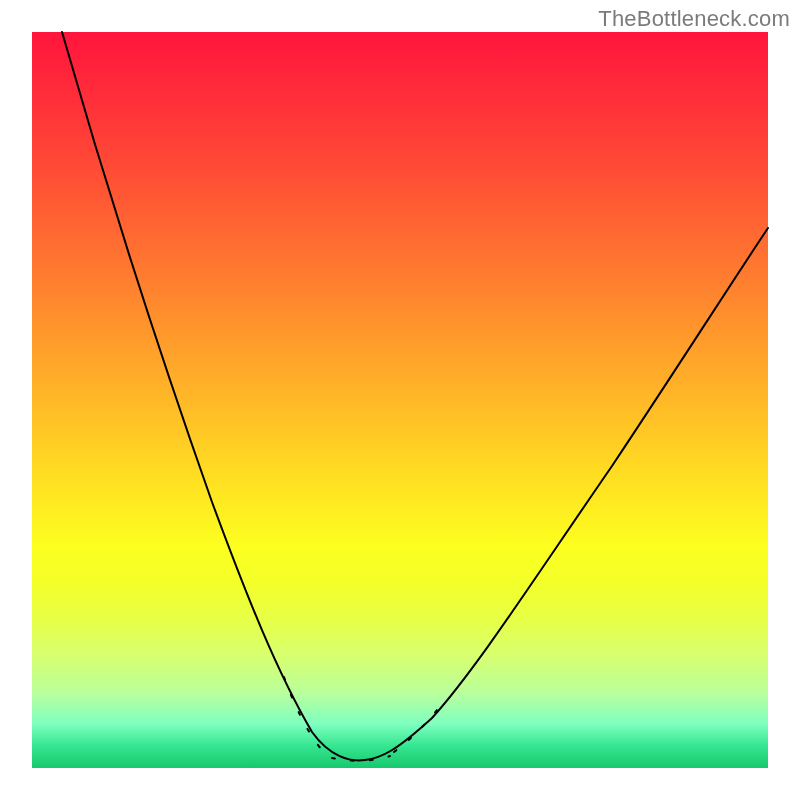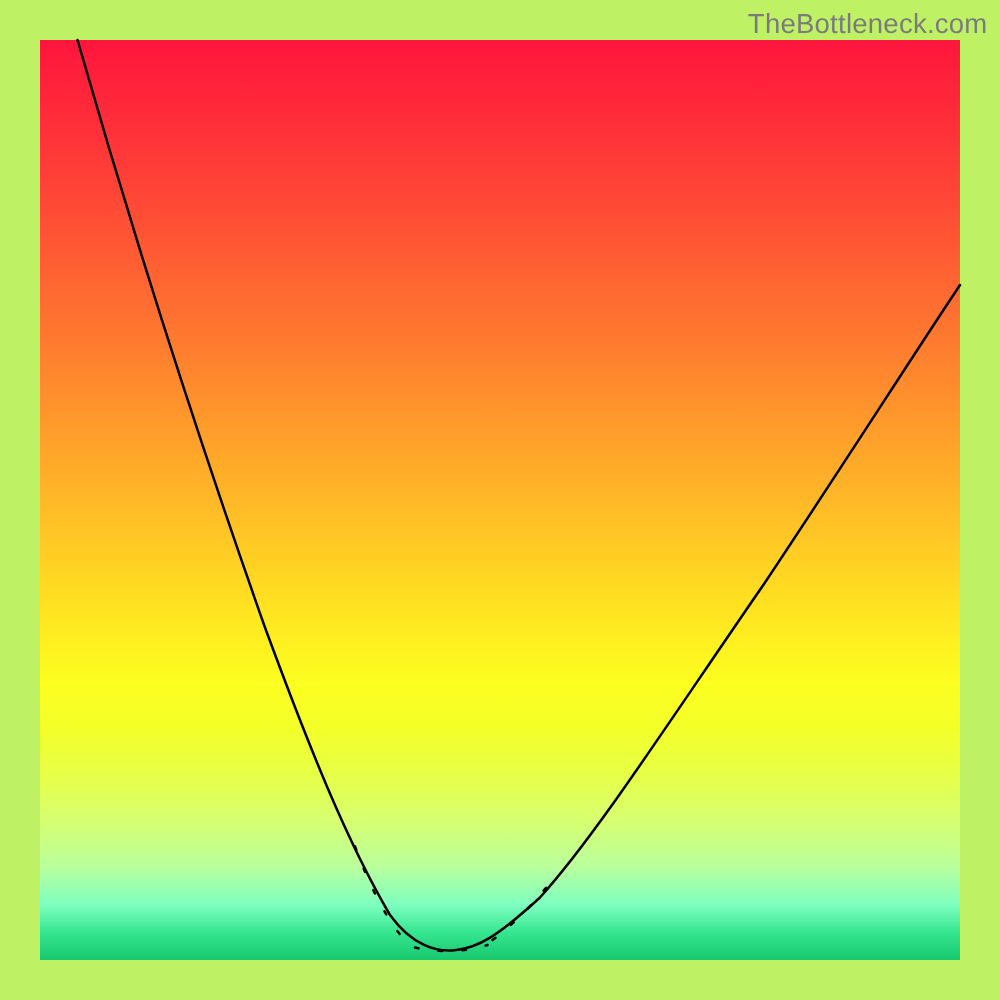--- a/index.html
+++ b/index.html
@@ -1,16 +1,16 @@
 <!DOCTYPE html>
 <html><head>
 <meta charset="utf-8">
 <style>
   html,body{margin:0;padding:0;width:800px;height:800px;background:#000;overflow:hidden;font-family:Arial,Helvetica,sans-serif}
-  .frame{position:absolute;left:0;top:0;width:800px;height:800px;background:#bef264}
+  .frame{position:absolute;left:0;top:0;width:800px;height:800px;background:#ffffff}
   .plot{position:absolute;left:32px;top:32px;width:736px;height:736px;
     background:linear-gradient(to bottom,
       #ff153c 0%,
       #ff2b3a 8%,
       #ff5035 20%,
       #ff7f2f 34%,
       #ffb128 48%,
       #ffe421 62%,
       #fcff1f 70%,
       #f3ff2a 75%,

